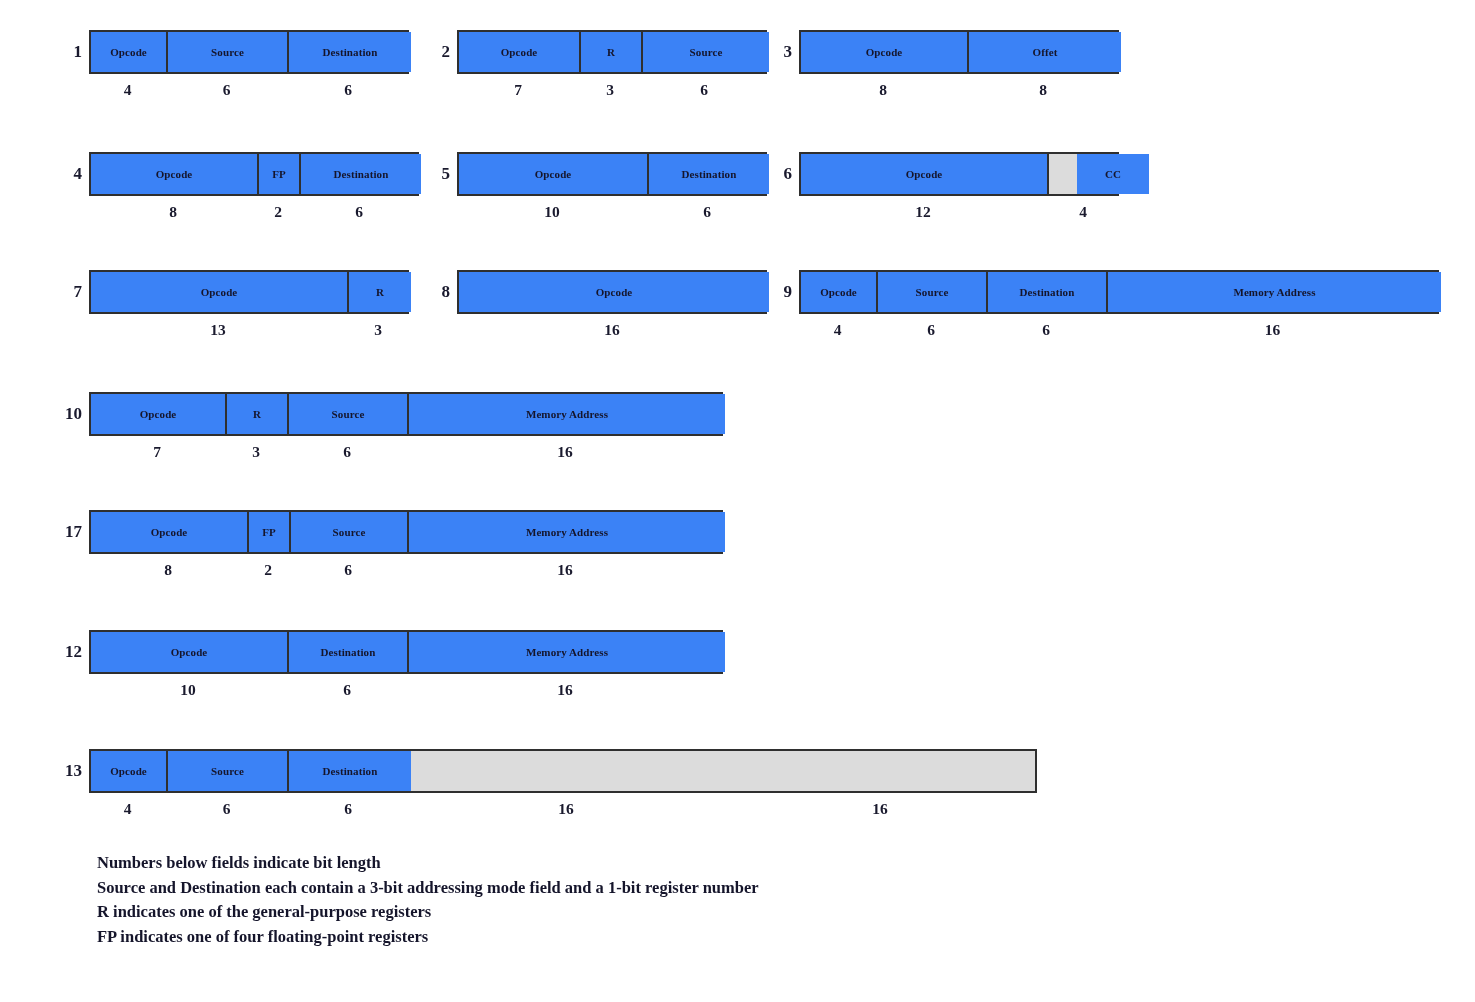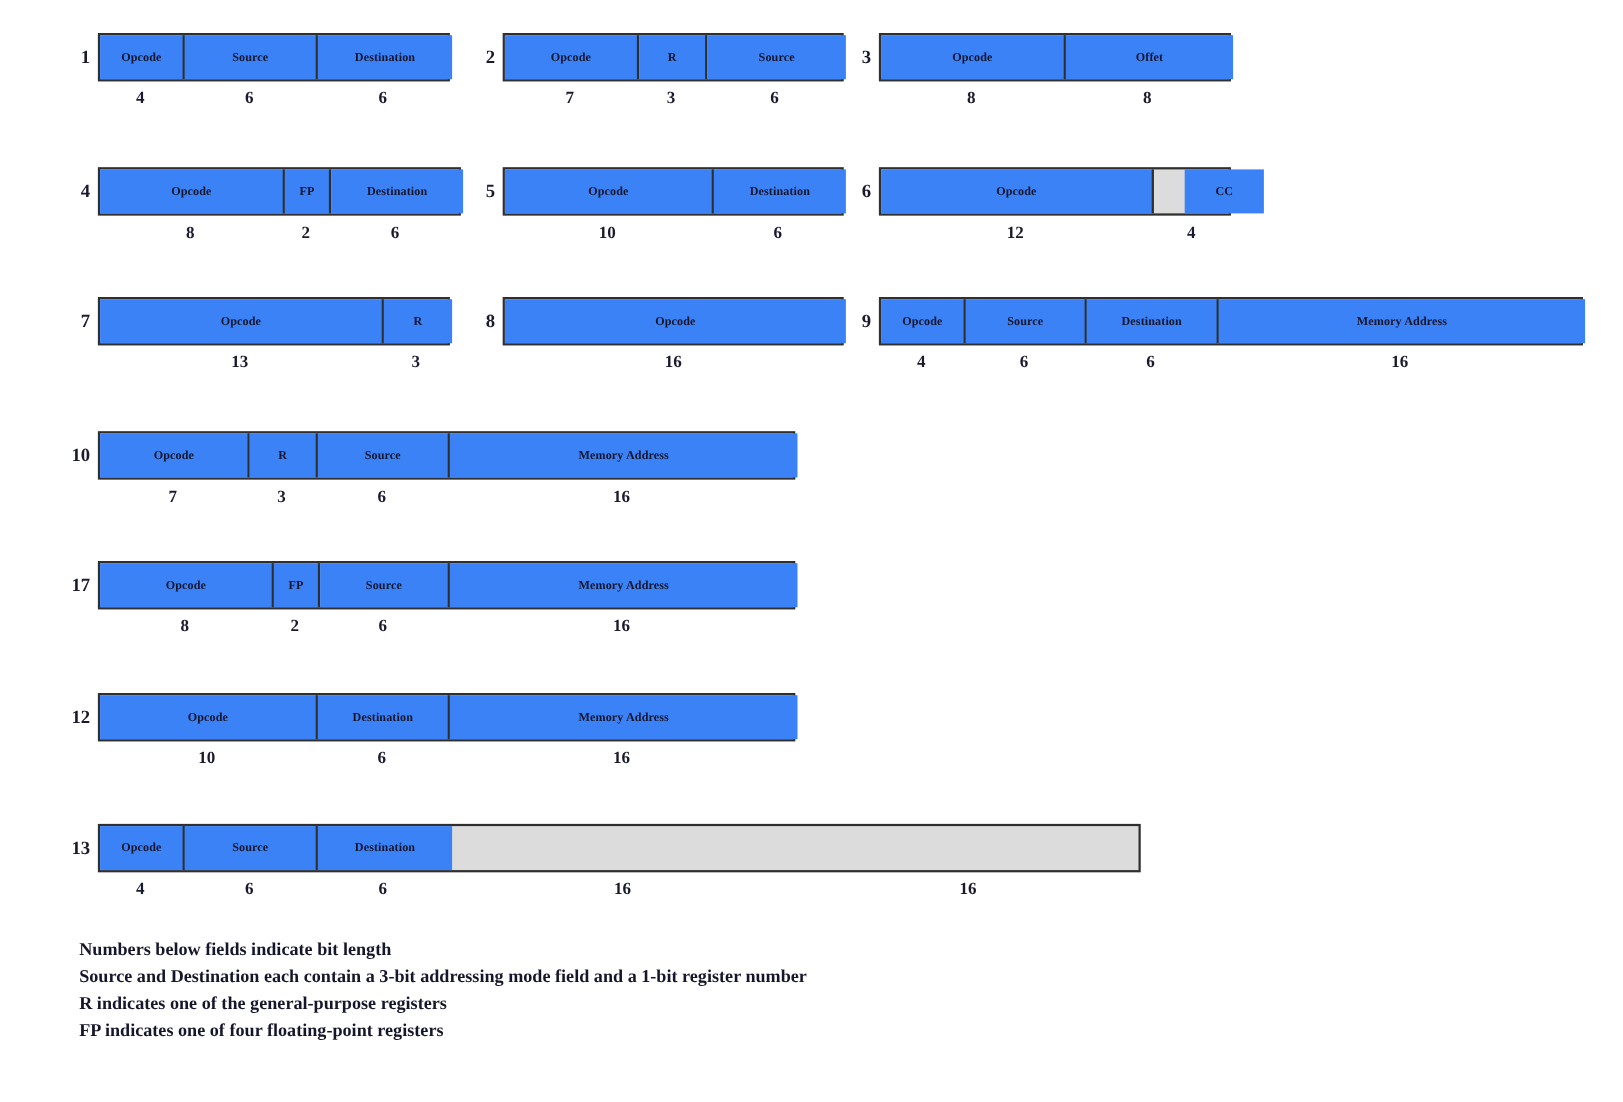--- a/index.html
+++ b/index.html
@@ -79,21 +79,21 @@
     font-weight: bold;
     font-size: 15.5px;
     padding-top: 5px;
     color: #1a1a2e;
     white-space: nowrap;
   }
 
   
   #notes {
     position: absolute;
-    left: 72px;
+    left: 97px;
     top: 851px;
     width: 900px;
   }
   .note-line {
     font-weight: bold;
     font-size: 16.5px;
     line-height: 24.5px;
     white-space: nowrap;
     color: #15152b;
   }

